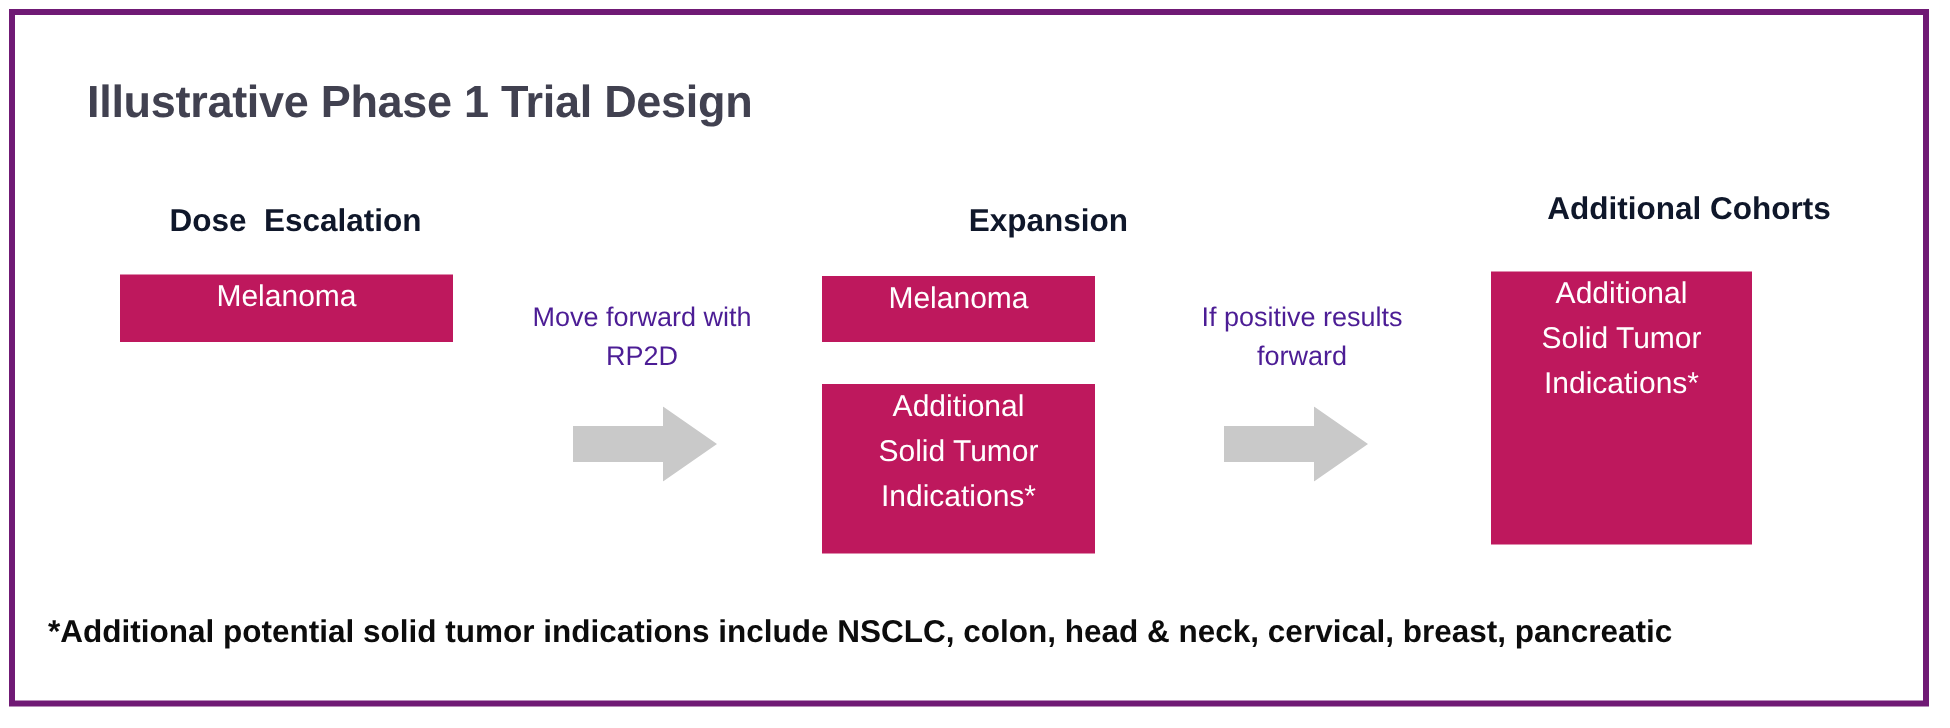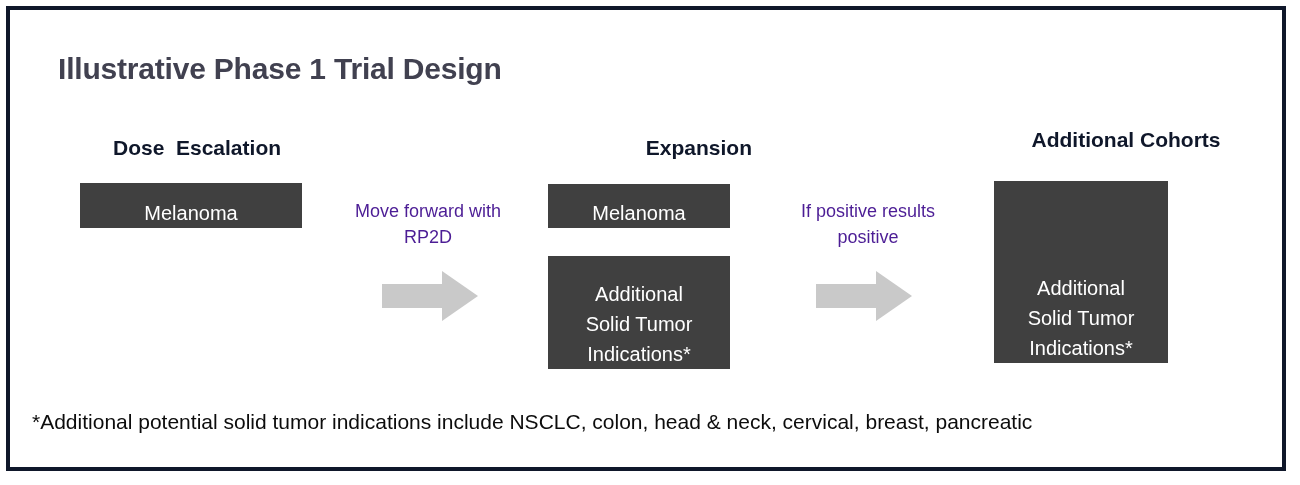--- a/index.html
+++ b/index.html
@@ -13,21 +13,21 @@
     font-family: "Liberation Sans", sans-serif;
     overflow: hidden;
   }
   .slide {
     position: absolute;
     left: 6px;
     top: 6px;
     width: 1280px;
     height: 465px;
     background: #ffffff;
-    border: 4px solid #0f172a;
+    border: 4px solid #701a75;
     box-sizing: border-box;
   }
   .canvas {
     position: absolute;
     left: 0;
     top: 0;
     width: 1272px;
     height: 457px;
   }
 
@@ -52,24 +52,24 @@
     white-space: pre;
     text-align: center;
   }
   .col-header.escalation { left: 62px;  top: 126px; width: 250px; }
   .col-header.expansion  { left: 528px; top: 126px; width: 214px; text-align: right; }
   .col-header.cohorts    { left: 988px; top: 118px; width: 256px; text-align: center; }
 
   
   .teal-box {
     position: absolute;
-    background: #404040;
+    background: #be185d;
     color: #ffffff;
     display: flex;
-    align-items: flex-end;
+    align-items: flex-start;
     justify-content: center;
     text-align: center;
     font-size: 20px;
     line-height: 30px;
     box-sizing: border-box;
   }
   .box-esc-melanoma  { left: 70px;  top: 173px; width: 222px; height: 45px; }
   .box-exp-melanoma  { left: 538px; top: 174px; width: 182px; height: 44px; }
   .box-exp-addl      { left: 538px; top: 246px; width: 182px; height: 113px; }
   .box-cohorts-addl  { left: 984px; top: 171px; width: 174px; height: 182px; }
@@ -98,20 +98,21 @@
   .arrow svg { display: block; width: 96px; height: 50px; }
 
   
   .footnote {
     position: absolute;
     left: 22px;
     top: 400px;
     font-size: 21px;
     color: #0c0c0c;
     white-space: nowrap;
+    font-weight: bold;
   }
 </style>
 </head>
 <body>
 
 <div class="slide">
   <div class="canvas">
 
     <div class="title">Illustrative Phase 1 Trial Design</div>
 
@@ -141,21 +142,21 @@
     <div class="teal-box box-exp-addl">
       <div>
         <span class="box-line">Additional</span>
         <span class="box-line">Solid Tumor</span>
         <span class="box-line">Indications*</span>
       </div>
     </div>
 
     <div class="connector-text two">
       <span>If positive results</span><br>
-      <span>positive</span>
+      <span>forward</span>
     </div>
 
     <div class="arrow two">
       <svg viewBox="0 0 96 50" xmlns="http://www.w3.org/2000/svg">
         <polygon points="0,13 60,13 60,0 96,25 60,50 60,37 0,37" fill="#c9c9c9"></polygon>
       </svg>
     </div>
 
     <div class="col-header cohorts">Additional Cohorts</div>
 

